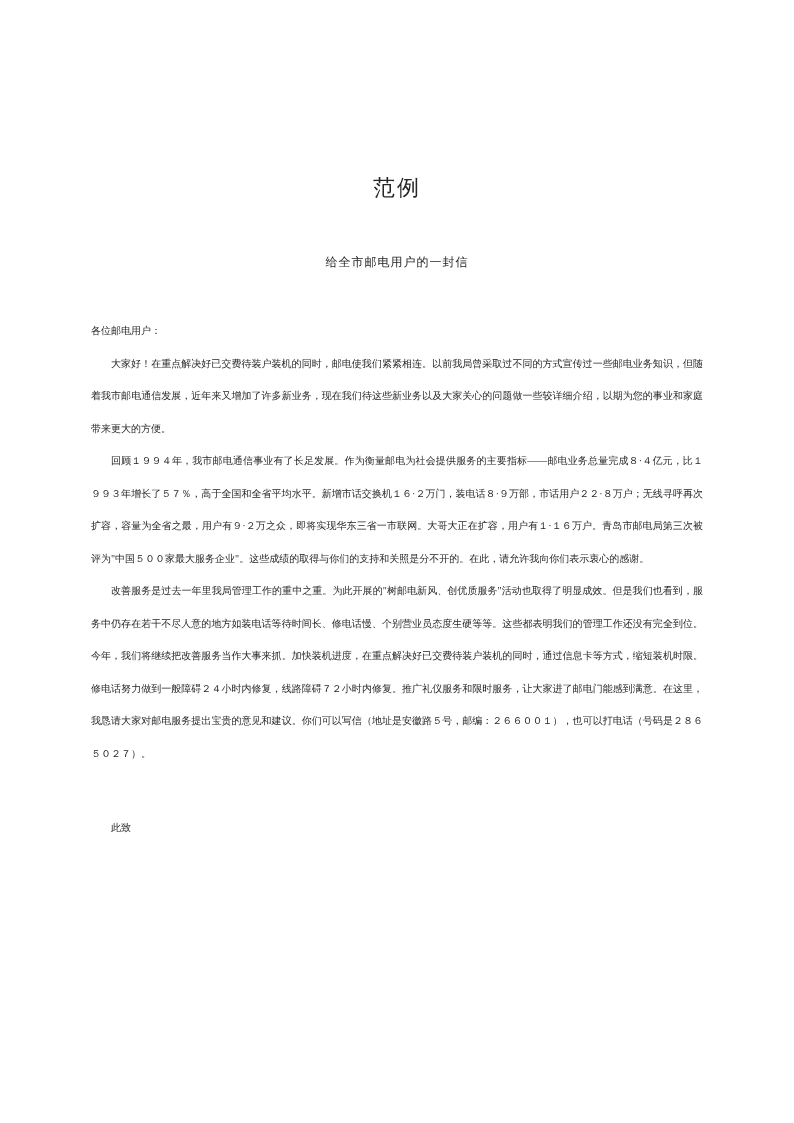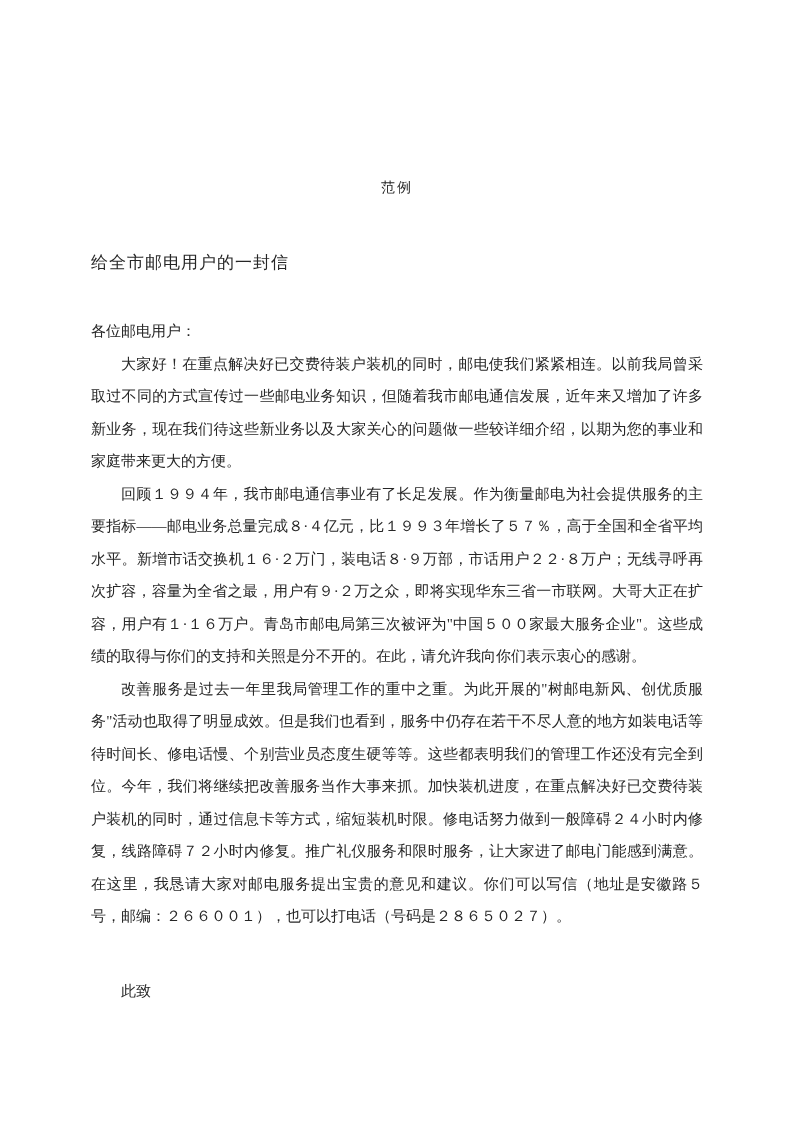--- a/index.html
+++ b/index.html
@@ -14,36 +14,37 @@
     margin: 0 auto;
     background: #ffffff;
     box-sizing: border-box;
     padding: 177px 91px 0 91px;
     font-family: "Liberation Serif", "DejaVu Serif", serif;
     color: #262626;
     overflow: hidden;
   }
   .doc-title {
     margin: 0;
-    font-size: 14px;
+    font-size: 22px;
     font-weight: normal;
     line-height: 22px;
     text-align: center;
     letter-spacing: 2px;
   }
   .doc-subtitle {
     margin: 56px 0 0 0;
-    font-size: 17px;
+    font-size: 12px;
     font-weight: normal;
     line-height: 15px;
+    text-align: center;
     letter-spacing: 1px;
   }
   .doc-body {
     margin-top: 45px;
-    font-size: 15px;
+    font-size: 10px;
     line-height: 32.5px;
     text-align: justify;
     text-justify: inter-character;
   }
   .doc-body p {
     margin: 0;
     padding: 0;
   }
   p.salutation {
     text-indent: 0;

